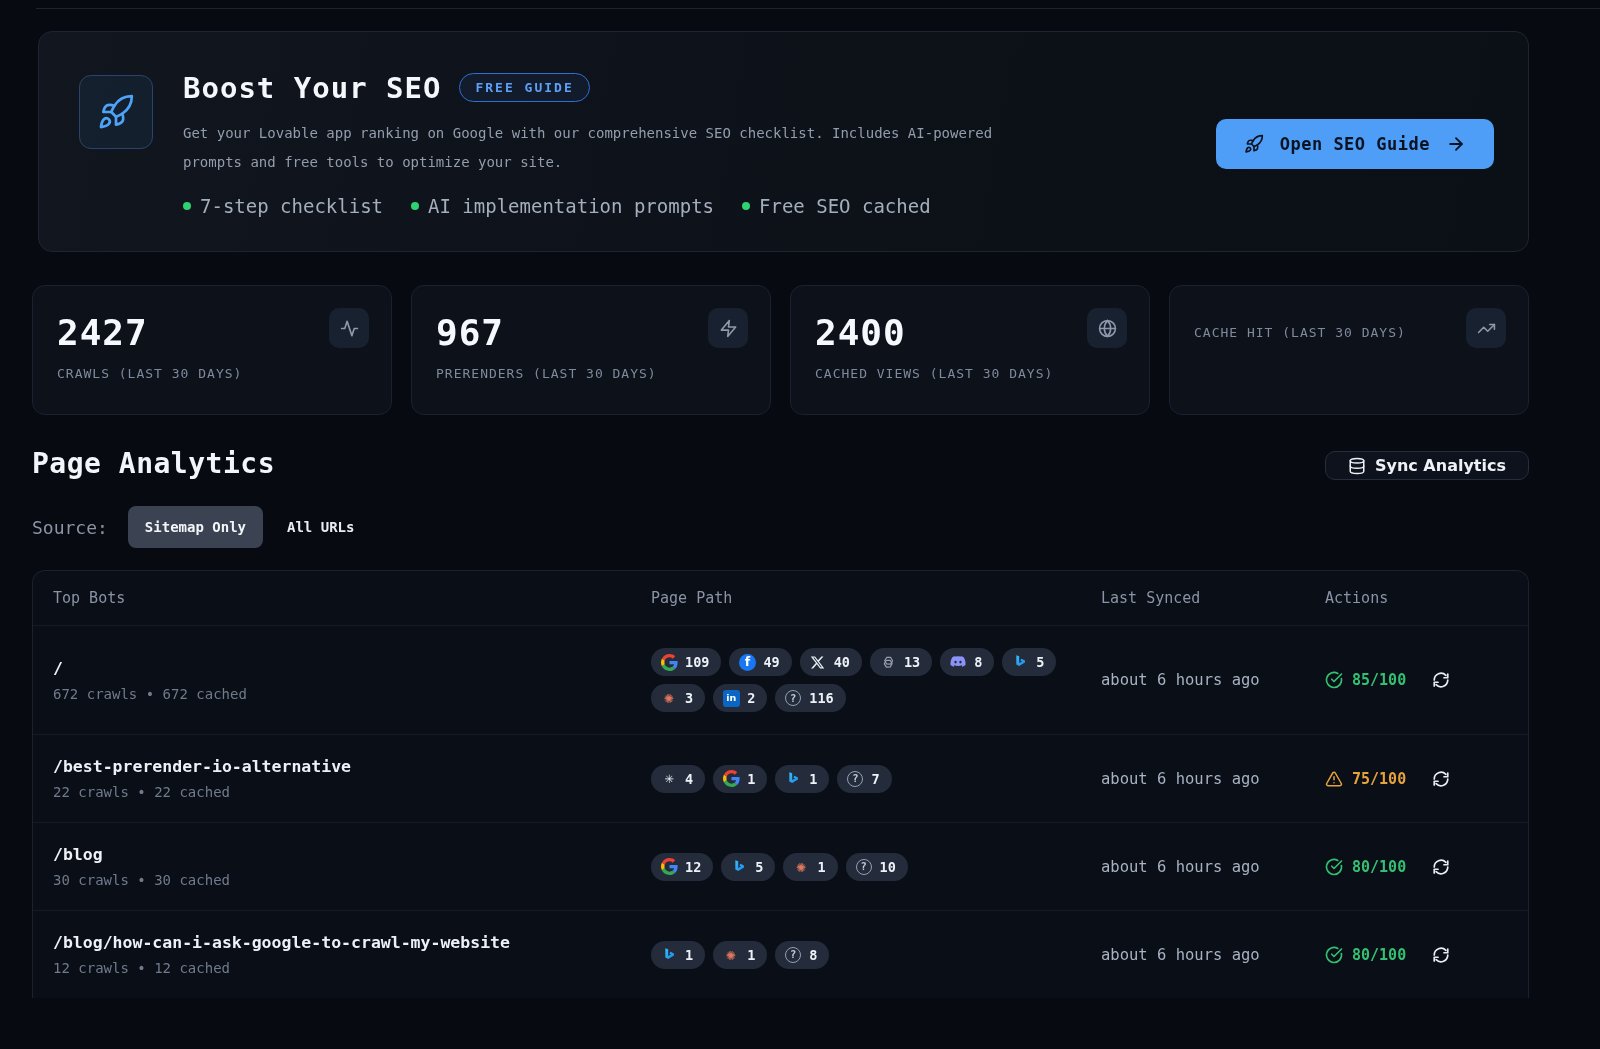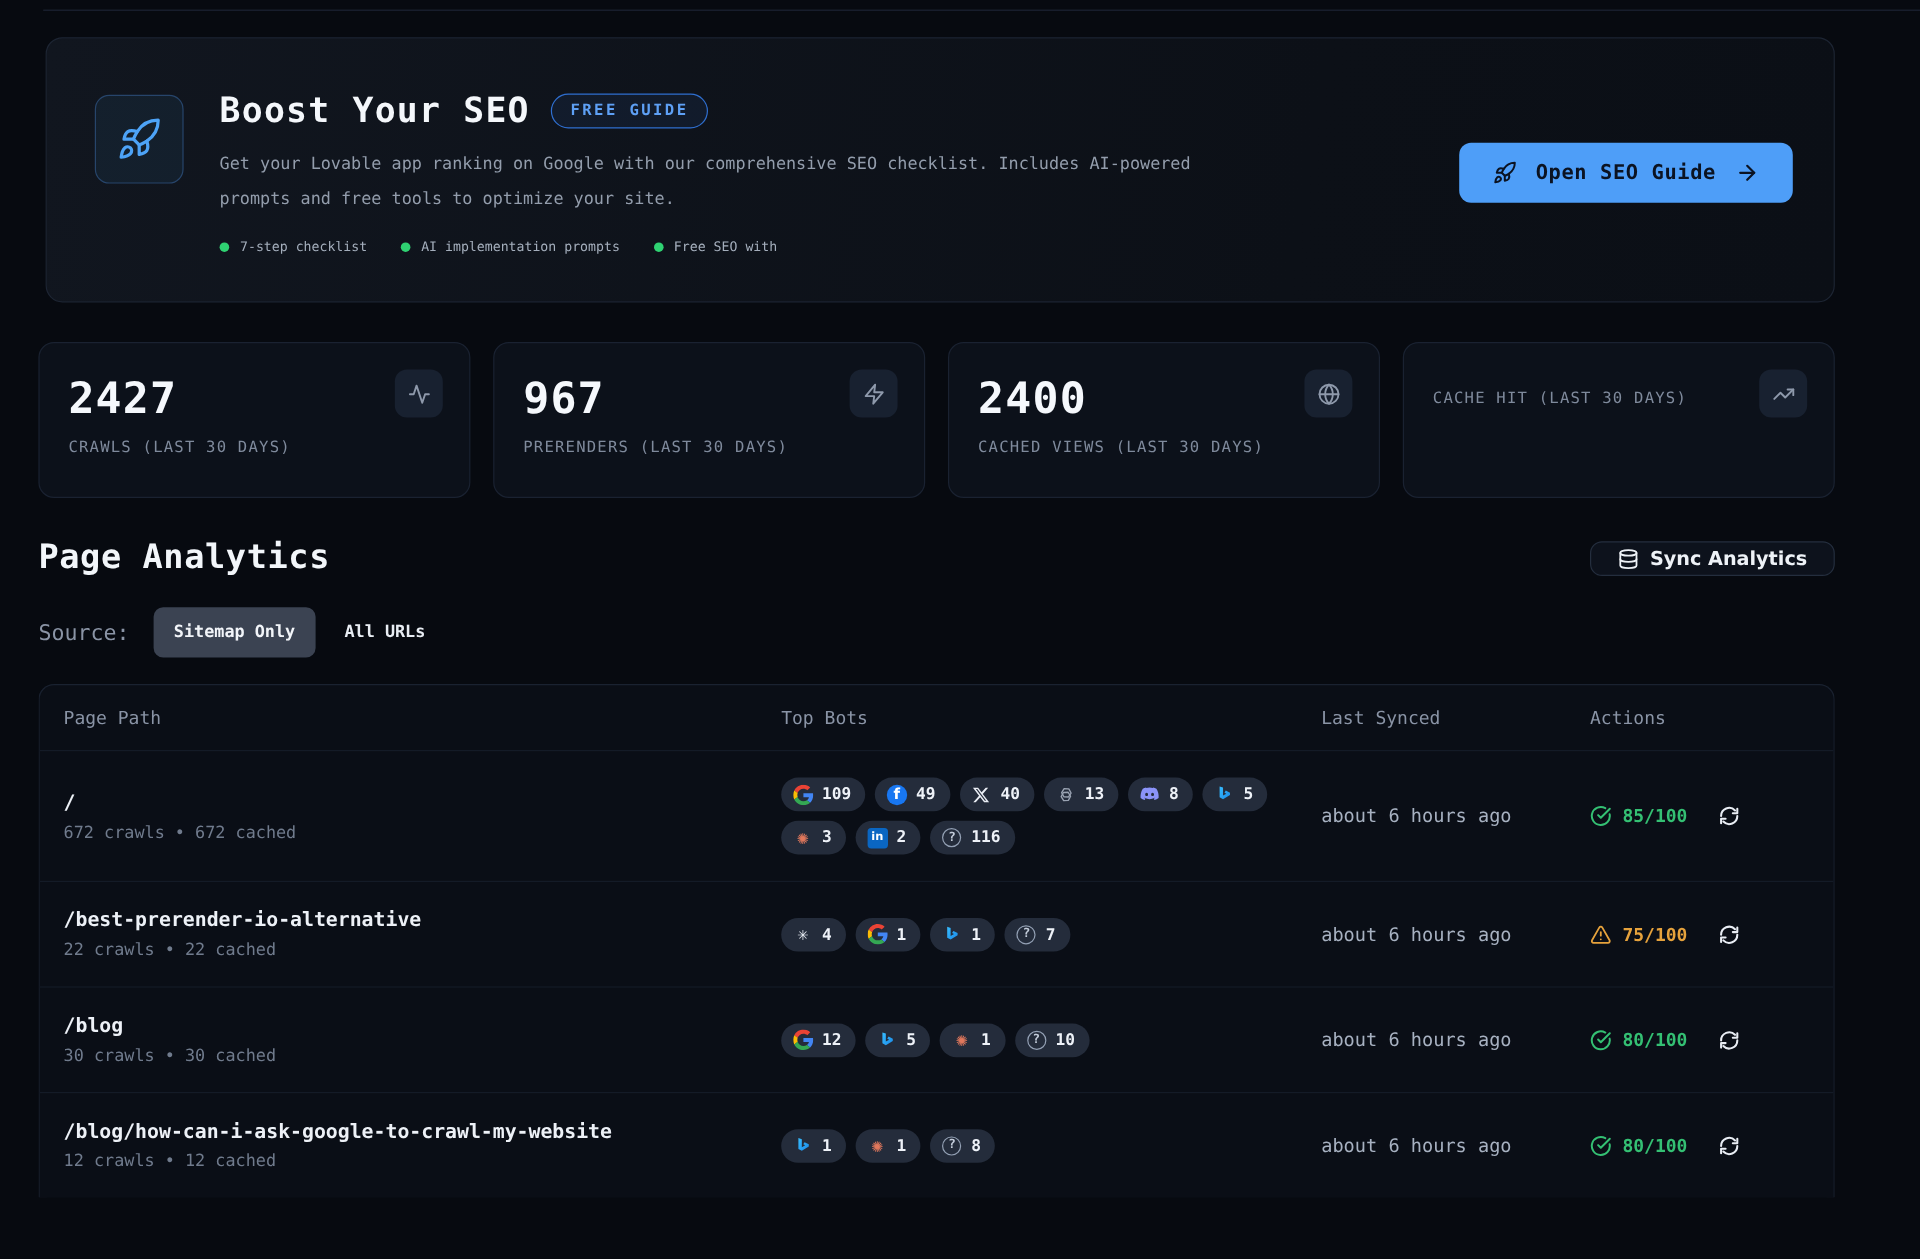--- a/index.html
+++ b/index.html
@@ -23,21 +23,21 @@
                  color:#4da3f7; }
   .banner-body { margin-left:30px; }
   .banner-title-row { display:flex; align-items:center; gap:18px; }
   .banner-title { font-size:29px; font-weight:bold; color:#f4f7fb; letter-spacing:1px; }
   .free-badge { border:1.5px solid #2f6fd0; color:#5ea0f5; background:rgba(59,130,246,0.08);
                 border-radius:999px; padding:6px 15px; font-size:13px; font-weight:bold;
                 letter-spacing:2px; }
   .banner-desc { margin-top:14px; max-width:812px; font-size:14px; line-height:29px;
                  color:#939dac; }
   .banner-feats { margin-top:18px; display:flex; gap:28px; }
-  .feat { display:flex; align-items:center; gap:9px; font-size:11px; color:#a4aebc; }
+  .feat { display:flex; align-items:center; gap:9px; font-size:19px; color:#a4aebc; }
   .dot { width:8px; height:8px; border-radius:50%; background:#2fd272; flex:0 0 auto; }
   .cta-btn { margin-left:auto; flex:0 0 auto; display:flex; align-items:center; gap:16px;
              background:#4e9ef8; color:#0b1322; border:none; border-radius:10px;
              padding:15px 28px; font-family:"DejaVu Sans Mono", monospace;
              font-size:17px; font-weight:bold; cursor:pointer; letter-spacing:.5px; }
 
   
   .stats-row { display:flex; gap:19px; margin-top:33px; }
   .stat-card { position:relative; flex:1; height:130px; background:#0c111a;
                border:1px solid #1a2231; border-radius:13px; padding:26px 24px; }
@@ -126,21 +126,21 @@
             <span class="feat">
                 <span class="dot"></span>
                 <span>7-step checklist</span>
               </span>
             <span class="feat">
                 <span class="dot"></span>
                 <span>AI implementation prompts</span>
               </span>
             <span class="feat">
                 <span class="dot"></span>
-                <span>Free SEO with</span>
+                <span>Free SEO cached</span>
               </span>
           </div>
         </div>
       </div>
       <button class="cta-btn">
         <span>
             <svg width="20" height="20" viewBox="0 0 24 24" fill="none" stroke="currentColor" stroke-width="2" stroke-linecap="round" stroke-linejoin="round">
               <path d="M4.5 16.5c-1.5 1.26-2 5-2 5s3.74-.5 5-2c.71-.84.7-2.13-.09-2.91a2.18 2.18 0 0 0-2.91-.09z"></path>
               <path d="m12 15-3-3a22 22 0 0 1 2-3.95A12.88 12.88 0 0 1 22 2c0 2.72-.78 7.5-6 11a22.35 22.35 0 0 1-4 2z"></path>
               <path d="M9 12H4s.55-3.03 2-4c1.62-1.08 5 0 5 0"></path>
@@ -213,22 +213,22 @@
     </div>
 
     <div class="source-row">
       <span class="source-label">Source:</span>
       <button class="seg-on">Sitemap Only</button>
       <button class="seg-off">All URLs</button>
     </div>
 
     <div class="table">
       <div class="thead">
+        <span class="th">Top Bots</span>
         <span class="th">Page Path</span>
-        <span class="th">Top Bots</span>
         <span class="th">Last Synced</span>
         <span class="th">Actions</span>
       </div>
       <div id="rows-host">
   <div class="trow">
     <div class="path-cell">
       <div class="ppath">/</div>
       <div class="psub">672 crawls • 672 cached</div>
     </div>
     <div class="bots-cell">

